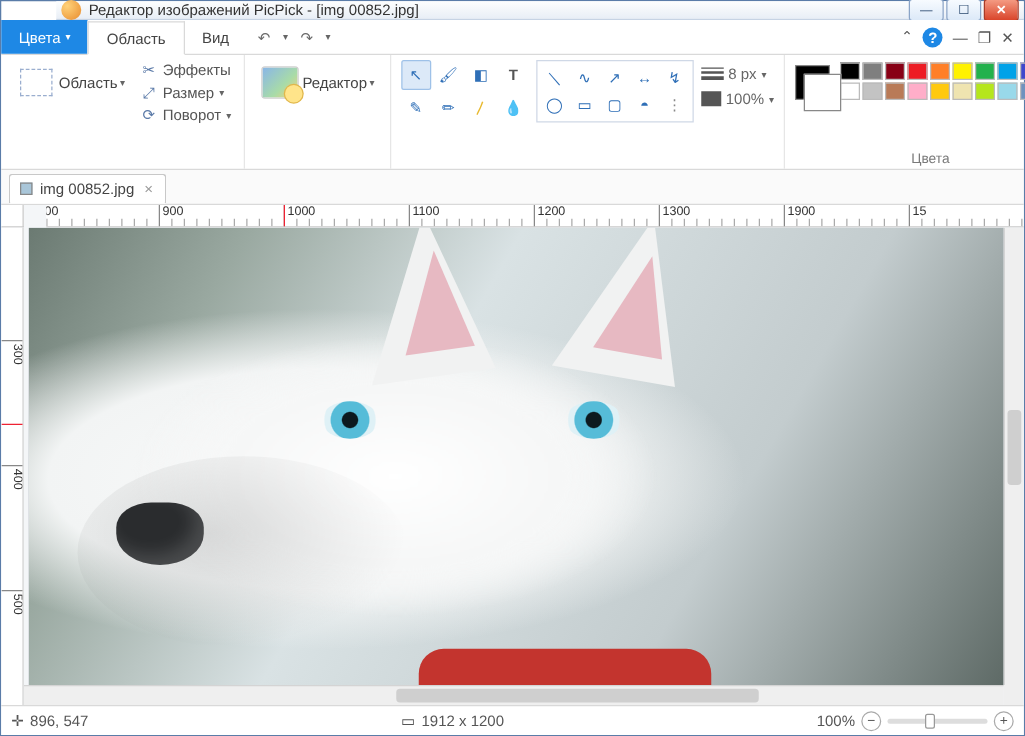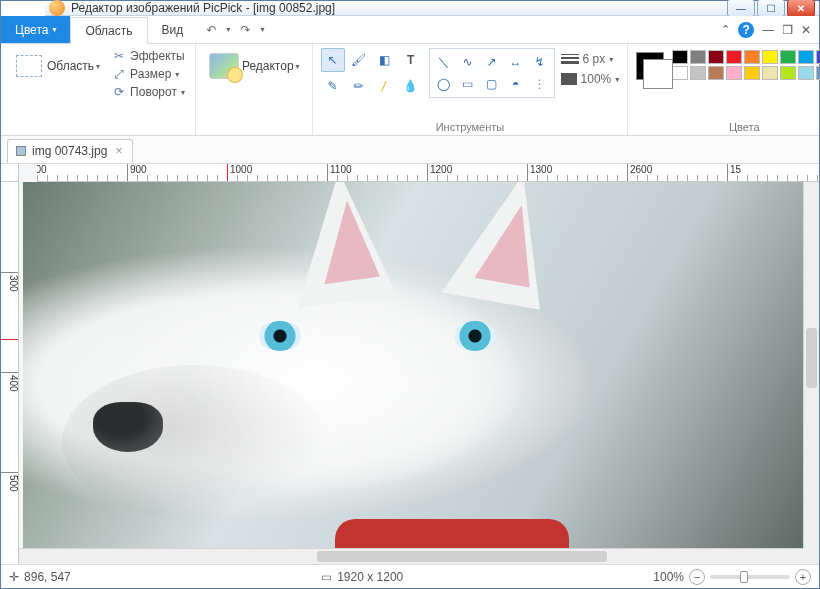--- a/index.html
+++ b/index.html
@@ -219,31 +219,30 @@
           <div class="s">◓</div>
           <div class="s" style="color:#888;">⋮</div>
         </div>
         <div class="outline">
           <div class="row">
             <div class="lines">
                 <span></span>
                 <span></span>
                 <span></span>
               </div>
-            <span>6 px</span>
+            <span>8 px</span>
               <span class="drop">▾</span>
           </div>
           <div class="row">
             <div class="fillrect"></div>
             <span>100%</span>
               <span class="drop">▾</span>
           </div>
         </div>
       </div>
-      <div class="label">Инструменты</div>
     </div>
 
     <div class="group" style="flex:1;">
       <div class="body">
         <div class="color-current">
           <div class="cur-sw"></div>
           <span class="drop">▾</span>
         </div>
         <div class="palette" id="palette">
             <div class="c" style="background: rgb(0, 0, 0);"></div>
@@ -268,21 +267,21 @@
             <div class="c" style="background: rgb(200, 191, 231);"></div>
           </div>
       </div>
       <div class="label">Цвета</div>
     </div>
   </div>
 
   <div class="doc-tabs">
     <div class="doc-tab">
       <span class="thumb"></span>
-      <span>img 00743.jpg</span>
+      <span>img 00852.jpg</span>
       <span class="x">×</span>
     </div>
   </div>
 
   <div class="workspace">
     <div style="display:flex;">
       <div style="width:18px;height:18px;background:#fff;border-right:1px solid #c9c9c9;border-bottom:1px solid #c9c9c9;"></div>
       <div class="hruler" id="hruler" style="flex:1;">
           <div class="tick" style="left: -10px;">800</div>
           <div class="minor" style="left: 0px;"></div>
@@ -337,21 +336,21 @@
           <div class="tick" style="left: 490px;">1300</div>
           <div class="minor" style="left: 500px;"></div>
           <div class="minor" style="left: 510px;"></div>
           <div class="minor" style="left: 520px;"></div>
           <div class="minor" style="left: 530px;"></div>
           <div class="minor" style="left: 540px;"></div>
           <div class="minor" style="left: 550px;"></div>
           <div class="minor" style="left: 560px;"></div>
           <div class="minor" style="left: 570px;"></div>
           <div class="minor" style="left: 580px;"></div>
-          <div class="tick" style="left: 590px;">2600</div>
+          <div class="tick" style="left: 590px;">1900</div>
           <div class="minor" style="left: 600px;"></div>
           <div class="minor" style="left: 610px;"></div>
           <div class="minor" style="left: 620px;"></div>
           <div class="minor" style="left: 630px;"></div>
           <div class="minor" style="left: 640px;"></div>
           <div class="minor" style="left: 650px;"></div>
           <div class="minor" style="left: 660px;"></div>
           <div class="minor" style="left: 670px;"></div>
           <div class="minor" style="left: 680px;"></div>
           <div class="tick" style="left: 690px;">15</div>
@@ -398,21 +397,21 @@
   </div>
 
   <div class="statusbar">
     <div class="sec">
       <span>✛</span>
       <span>896, 547</span>
     </div>
     <div class="spacer"></div>
     <div class="sec">
       <span>▭</span>
-      <span>1920 x 1200</span>
+      <span>1912 x 1200</span>
     </div>
     <div class="spacer"></div>
     <div class="sec zoom-ctrl">
       <span>100%</span>
       <div class="zbtn">−</div>
       <div class="zslider">
           <div class="knob"></div>
         </div>
       <div class="zbtn">+</div>
     </div>

